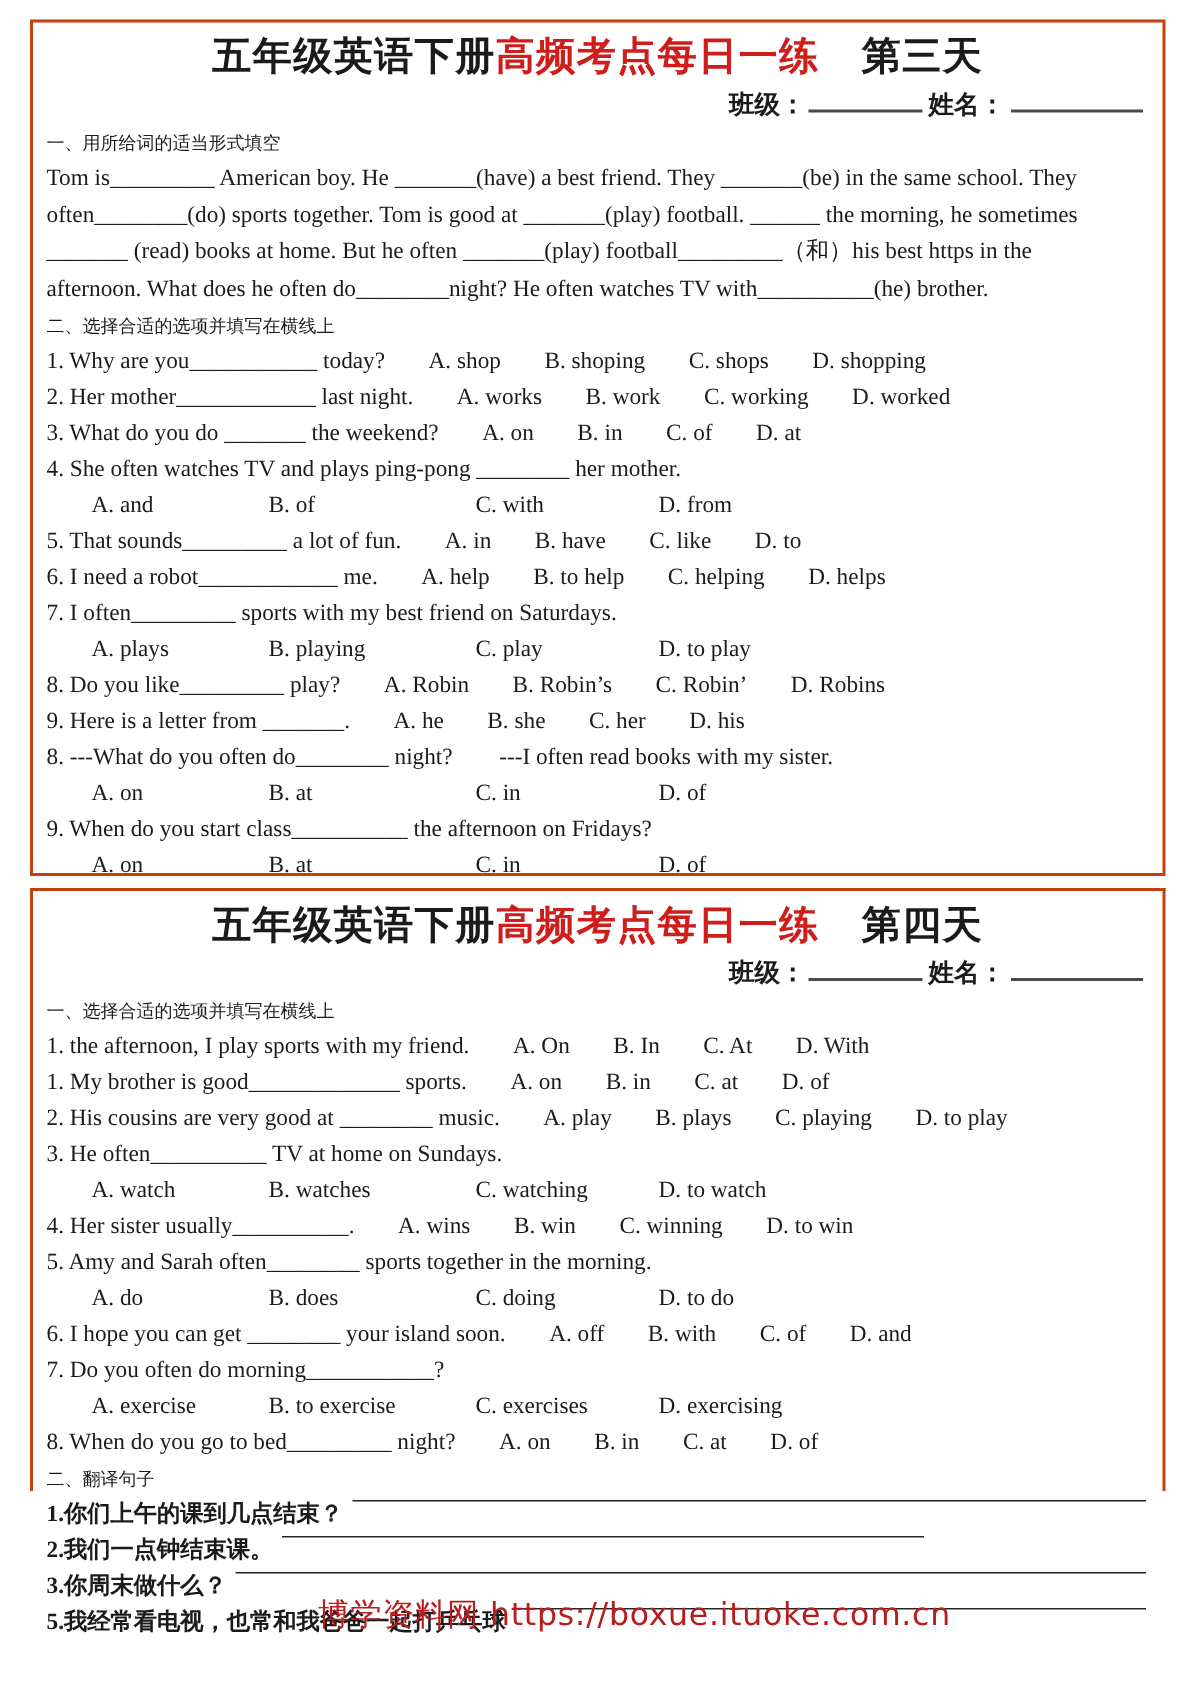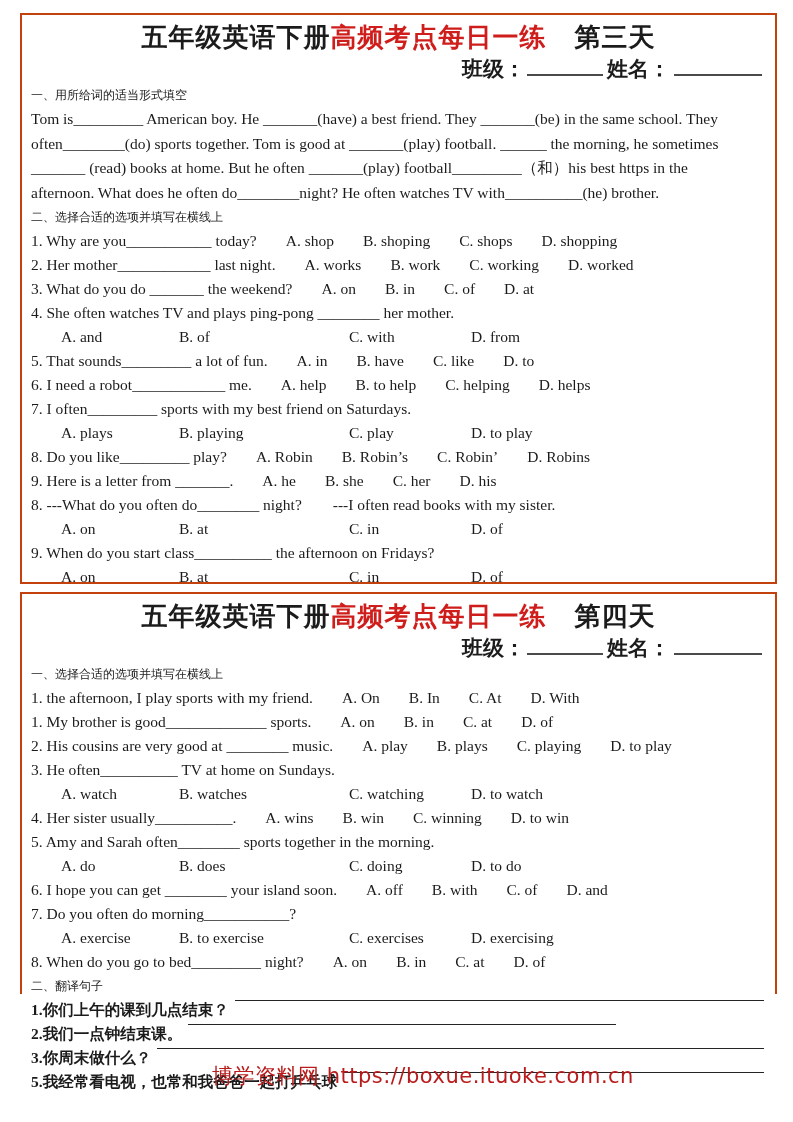--- a/index.html
+++ b/index.html
@@ -14,33 +14,33 @@
   }
   .day-box.first{height:571px;margin-bottom:8px;}
   .day-box.second{height:402px;border-bottom:none;}
   .title{
     text-align:center;font-size:26px;font-weight:bold;line-height:37px;
     letter-spacing:1px;white-space:nowrap;
   }
   .t-red{color:#ce1d1a;}
   .t-day{margin-left:28px;}
   .classrow{
-    text-align:right;font-size:21px;font-weight:bold;line-height:27px;padding-right:4px;
+    text-align:right;font-size:17px;font-weight:bold;line-height:27px;padding-right:4px;
   }
   .blank{display:inline-block;border-bottom:2px solid #4a4a4a;height:16px;vertical-align:baseline;}
   .blank.b1{width:76px;margin:0 4px 0 2px;}
   .blank.b2{width:88px;margin-left:4px;}
   .heading{font-weight:normal;font-size:12px;line-height:24px;}
   .cloze-line{font-size:15.5px;line-height:24.5px;white-space:nowrap;}
   .qrow{font-size:15.5px;line-height:24px;white-space:nowrap;}
   .opt.inline{margin-left:29px;}
   .opts-own{padding-left:30px;}
   .opts-own .opt{display:inline-block;min-width:118px;}
   .opts-own .opt:nth-child(2){min-width:138px;}
-  .opts-own .opt:nth-child(3){min-width:122px;margin-left:32px;}
+  .opts-own .opt:nth-child(3){min-width:122px;}
   .trow{display:flex;font-size:15.5px;line-height:24px;}
   .ttext{font-weight:bold;white-space:nowrap;}
   .tline{border-bottom:1.7px solid #242424;height:2px;margin:0 2px 4px 6px;}
   .tline.fill{flex:1;}
   .tline.medium{width:428px;}
   .watermark{
     position:absolute;left:212px;top:1062px;z-index:3;white-space:nowrap;
     font-family:"DejaVu Sans","Liberation Sans",sans-serif;
     font-size:21px;color:#b91c1c;letter-spacing:0.5px;
   }

